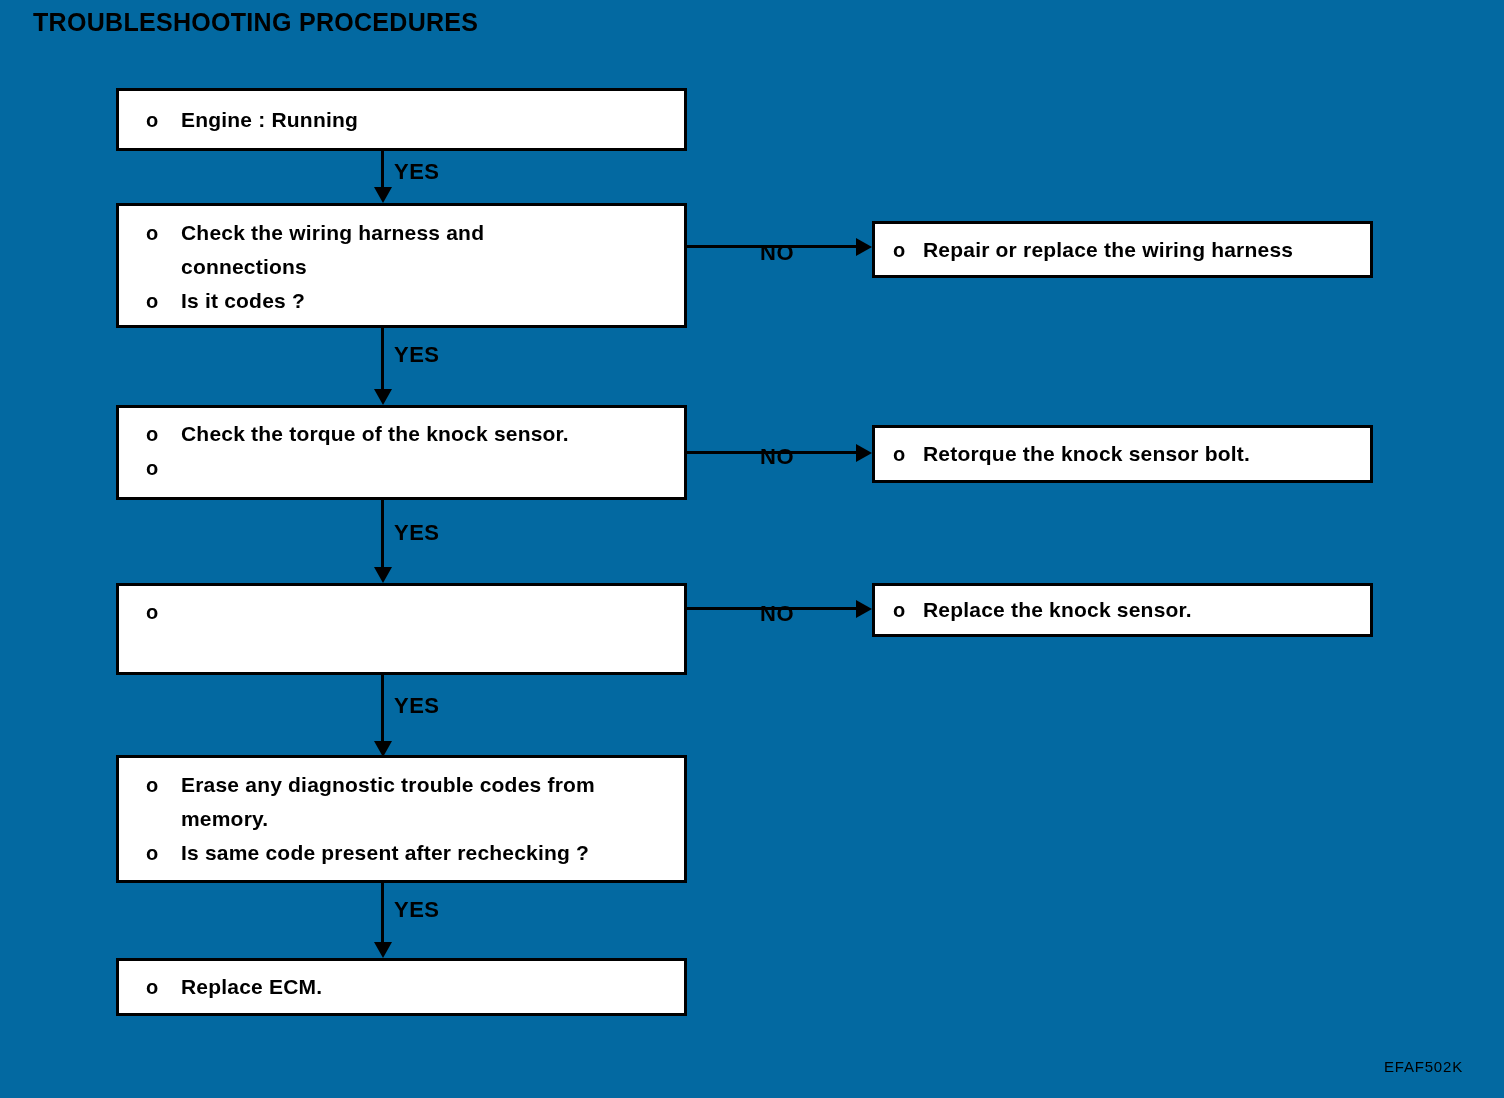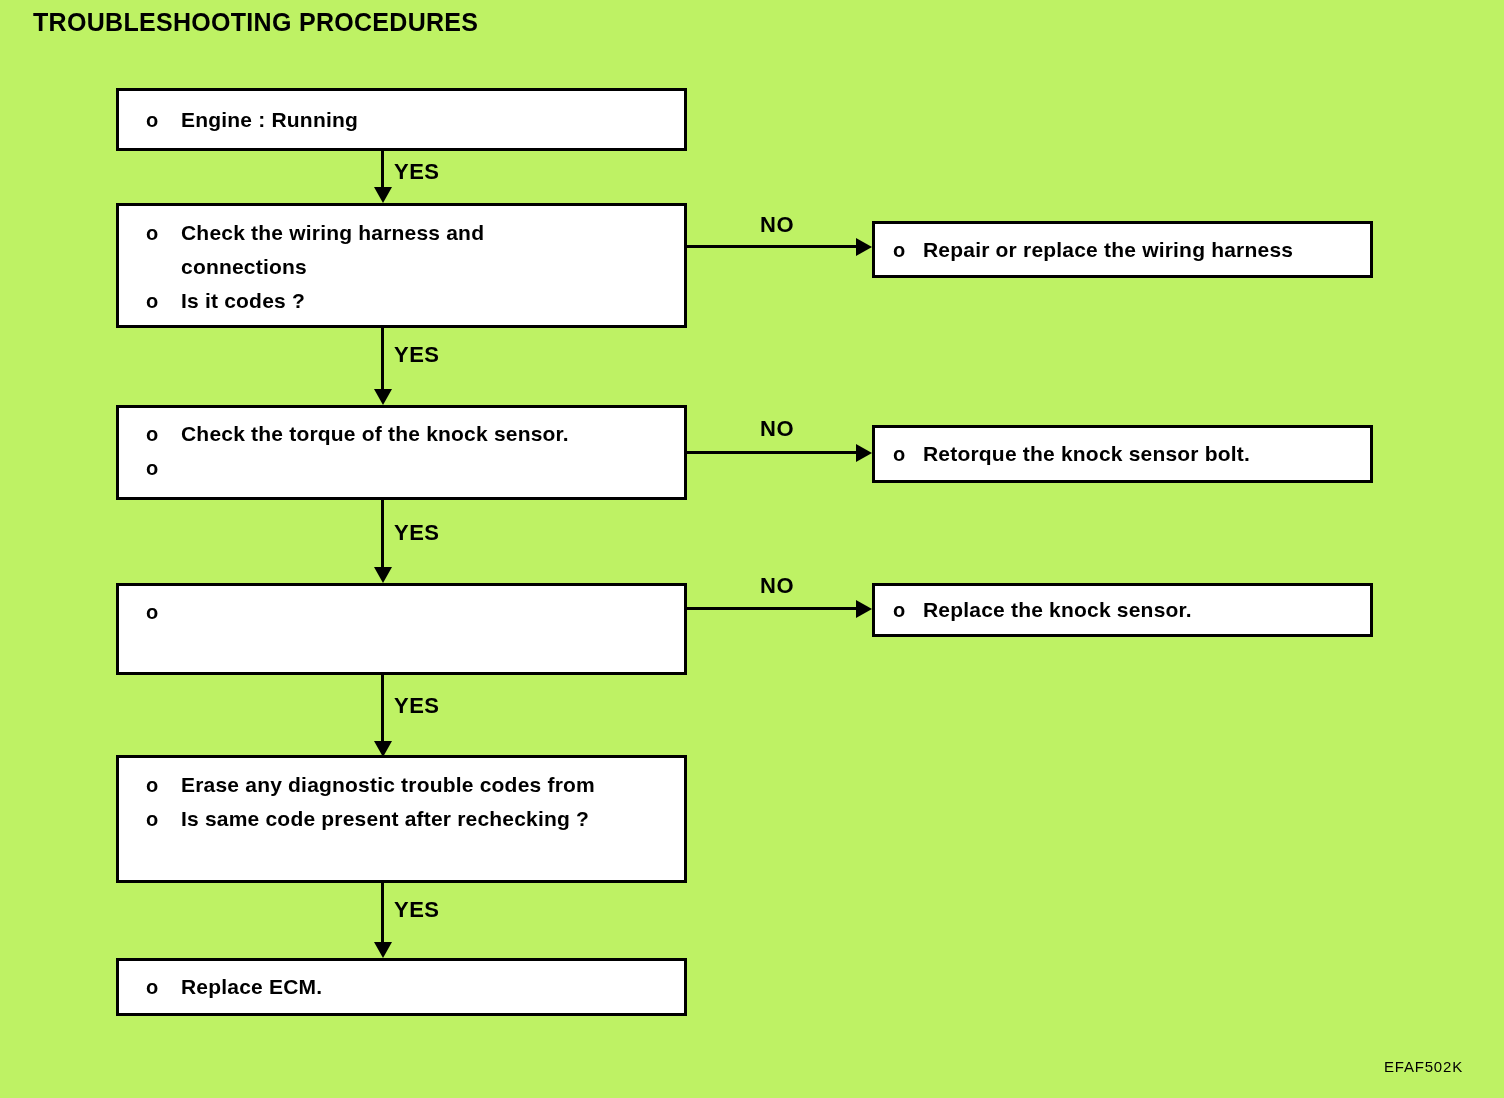--- a/index.html
+++ b/index.html
@@ -1,17 +1,17 @@
 <!DOCTYPE html>
 <html><head>
 <meta charset="utf-8">
 <style>
   html,body{margin:0;padding:0;background:#ffffff;}
   .page{
-    position:relative;width:1504px;height:1098px;background:#bef264;
+    position:relative;width:1504px;height:1098px;background:#0369a1;
     font-family:"Liberation Sans",sans-serif;color:#000;overflow:hidden;
   }
   .title{
     position:absolute;left:33px;top:8px;margin:0;
     font-size:25px;font-weight:bold;letter-spacing:0.3px;white-space:nowrap;
   }
   
   .box{
     position:absolute;border:3px solid #000;background:#fff;box-sizing:border-box;
   }
@@ -45,21 +45,21 @@
   .ad1{top:187px;} .ad2{top:389px;} .ad3{top:567px;} .ad4{top:741px;} .ad5{top:942px;}
   .hline{position:absolute;left:685px;width:173px;height:3px;background:#000;}
   .h1{top:245px;} .h2{top:451px;} .h3{top:607px;}
   .arrow-right{position:absolute;left:856px;width:0;height:0;
     border-top:9px solid transparent;border-bottom:9px solid transparent;
     border-left:16px solid #000;}
   .ar1{top:238px;} .ar2{top:444px;} .ar3{top:600px;}
   .ylabel,.nlabel{position:absolute;font-size:22px;font-weight:bold;letter-spacing:0.5px;}
   .ylabel{left:394px;}
   .y1{top:159px;} .y2{top:342px;} .y3{top:520px;} .y4{top:693px;} .y5{top:897px;}
-  .nlabel{left:760px;}
+  .nlabel{left:760px;margin-top:28px;}
   .n1{top:212px;} .n2{top:416px;} .n3{top:573px;}
   .figcode{position:absolute;left:1384px;top:1058px;
     font-size:15px;font-weight:normal;letter-spacing:0.8px;}
 </style>
 </head>
 <body>
 
 <div class="page">
 
   <h1 class="title">TROUBLESHOOTING PROCEDURES</h1>
@@ -150,20 +150,24 @@
   <div class="vline v4"></div>
   <div class="arrow-down ad4"></div>
   <div class="ylabel y4">YES</div>
 
   <div class="box step s5">
     <div class="line">
       <span class="bullet">o</span>
       <span class="text">Erase any diagnostic trouble codes from</span>
     </div>
     <div class="line">
+      <span class="bullet"></span>
+      <span class="text">memory.</span>
+    </div>
+    <div class="line">
       <span class="bullet">o</span>
       <span class="text">Is same code present after rechecking ?</span>
     </div>
   </div>
 
   <div class="vline v5"></div>
   <div class="arrow-down ad5"></div>
   <div class="ylabel y5">YES</div>
 
   <div class="box step s6 single">

